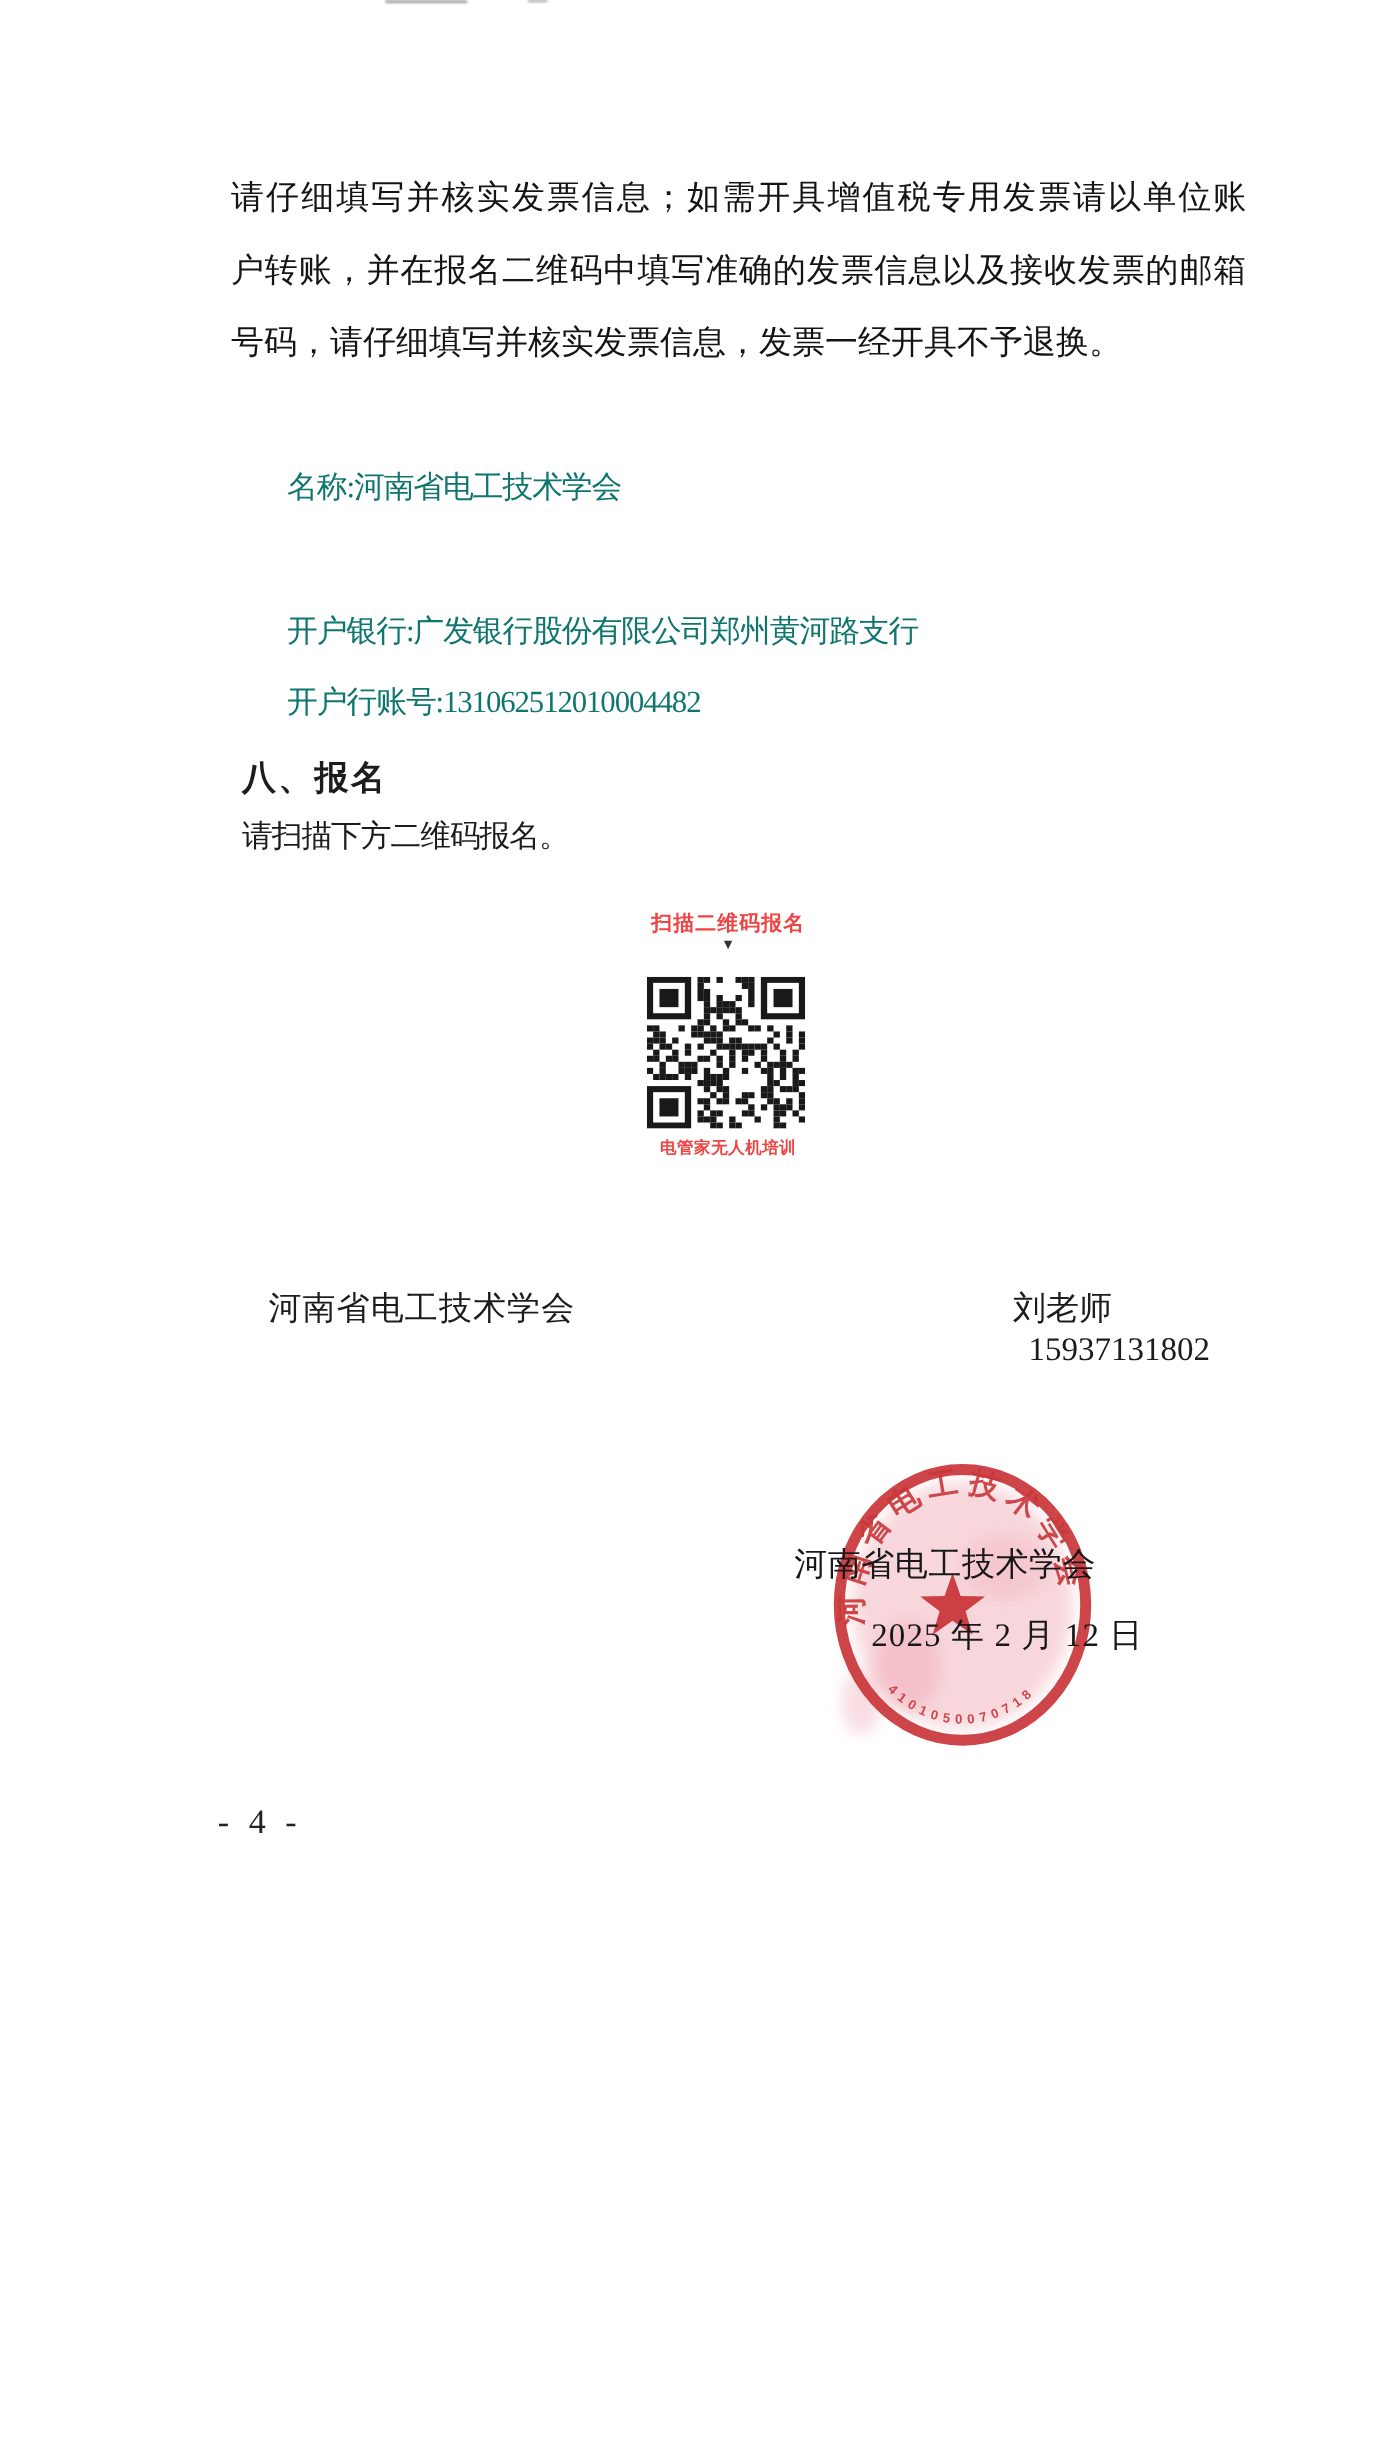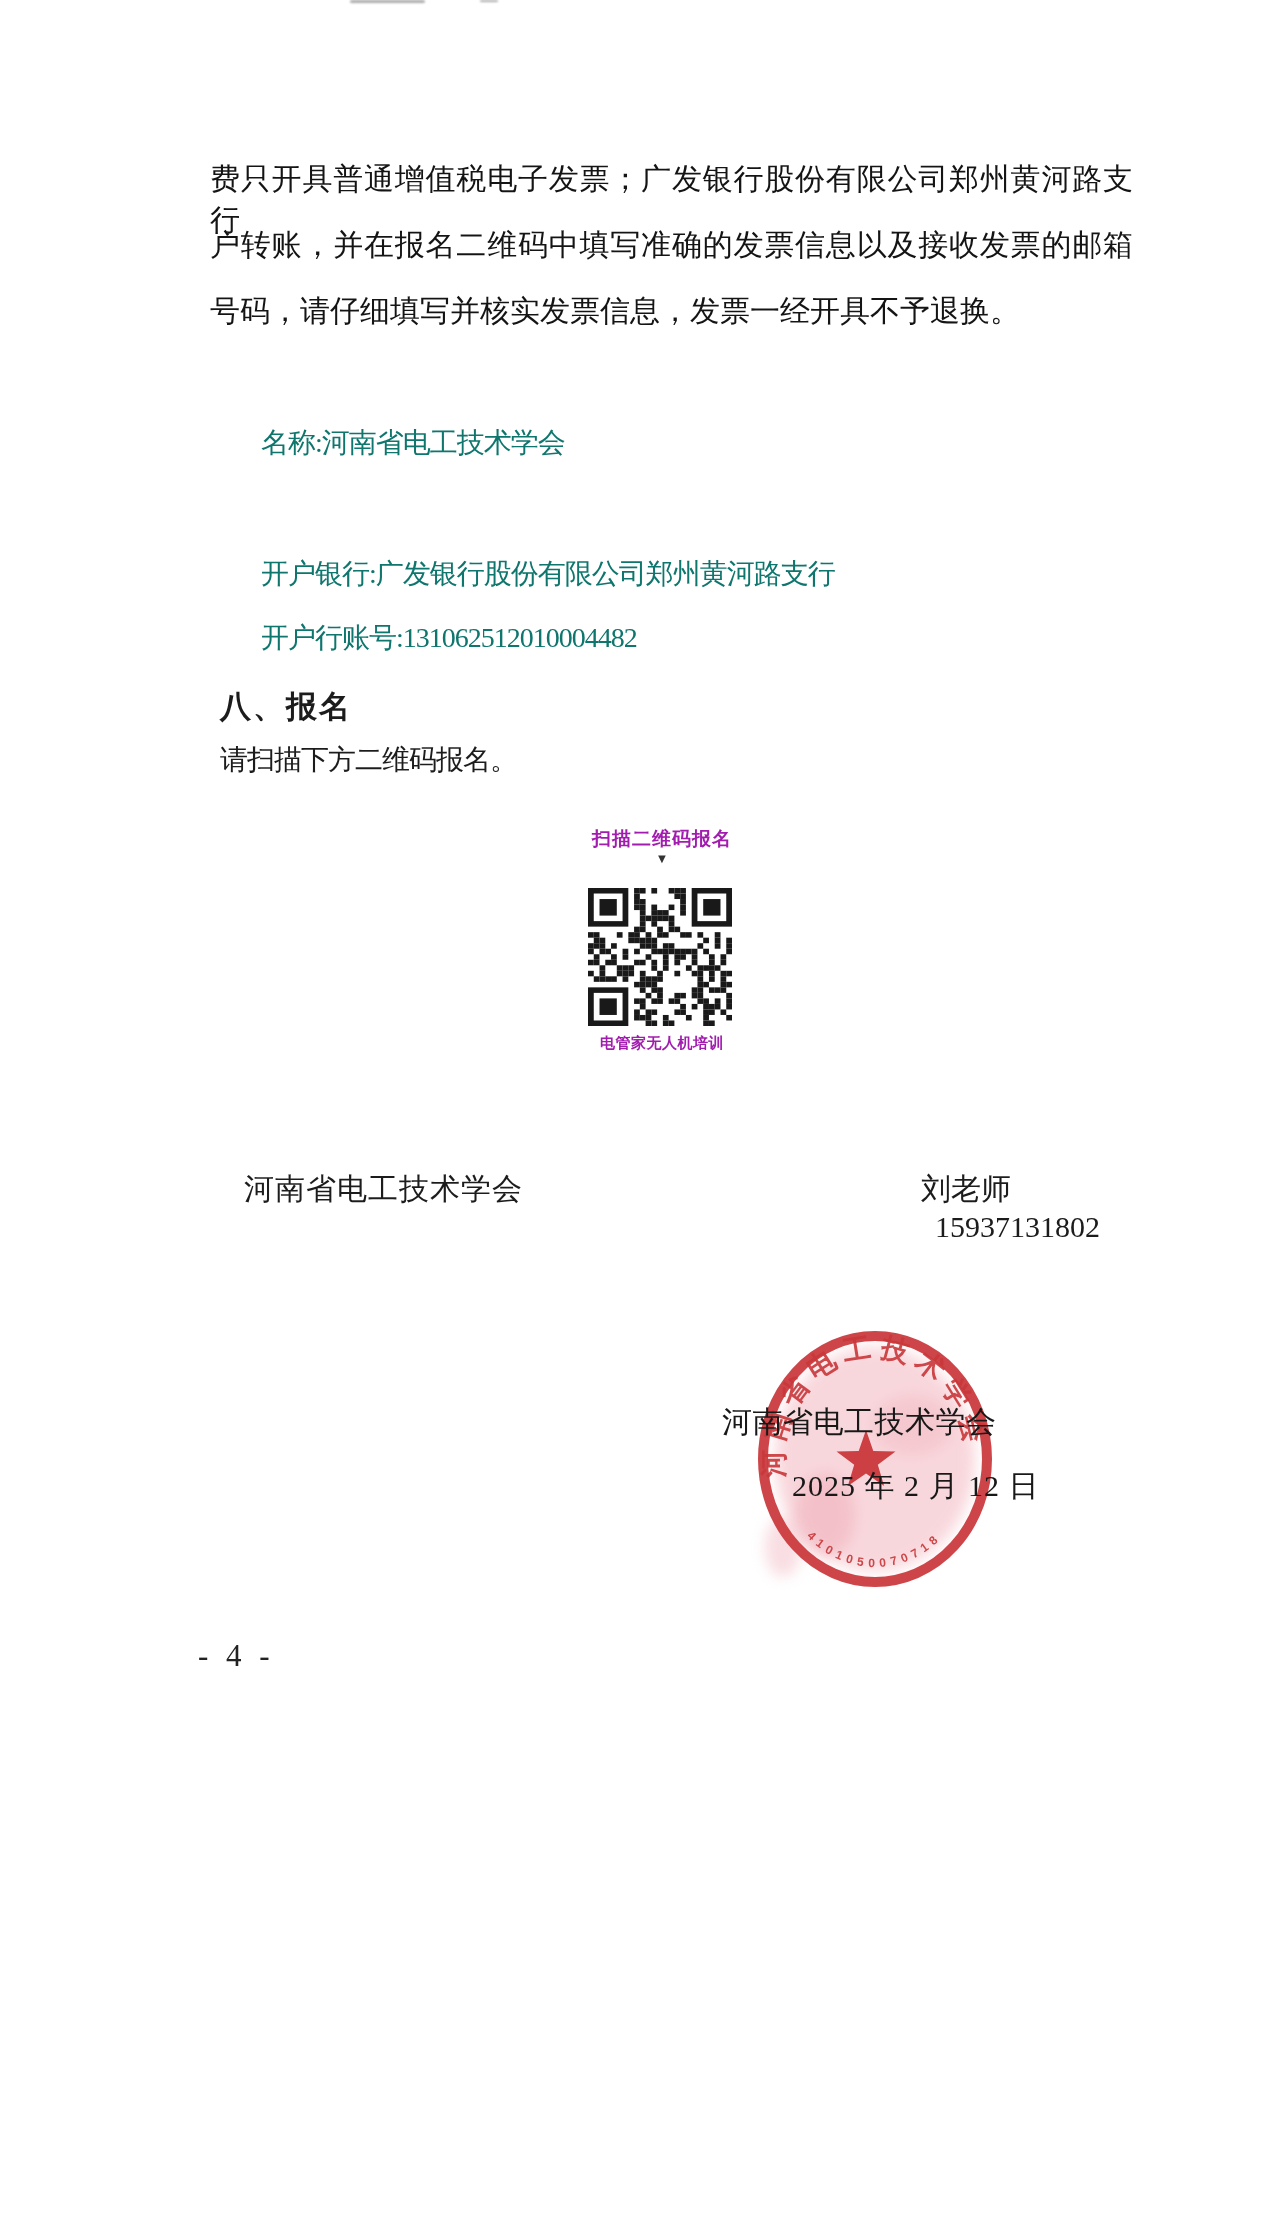--- a/index.html
+++ b/index.html
@@ -18,21 +18,21 @@
   }
   .justified { text-align:justify; text-align-last:justify; white-space:normal; }
 
   .bank-line { position:absolute; left:261px; font-size:28px; letter-spacing:-1px; color:#0f766e; }
 
   .heading  { position:absolute; left:220px; top:686px; font-size:31px; font-weight:bold; letter-spacing:2px; }
   .instr    { position:absolute; left:220px; top:741px; font-size:28px; letter-spacing:-1px; }
 
   .qr-cap {
     position:absolute; left:540px; width:244px; text-align:center;
-    font-family:"Liberation Sans", sans-serif; font-weight:bold; color:#a21caf;
+    font-family:"Liberation Sans", sans-serif; font-weight:bold; color:#ef4444;
   }
   .qr-cap.top    { top:826px; font-size:19px; letter-spacing:1px; }
   .qr-cap.arrow  { top:851px; font-size:13px; color:#333; }
   .qr-cap.bottom { top:1034px; font-size:15px; letter-spacing:0.5px; }
   .qr-box { position:absolute; left:588px; top:888px; width:144px; height:138px; }
 
   .contact-row { position:absolute; left:244px; font-size:30px; letter-spacing:1px; }
   .contact-person { position:absolute; left:677px; top:0; letter-spacing:0; }
   .contact-phone { margin-left:14px; }
 
@@ -45,21 +45,21 @@
   .page-num { position:absolute; left:198px; top:1638px; font-size:31px; letter-spacing:5px; color:#222; }
 </style>
 </head>
 <body>
 
 <div class="page">
 
   <div class="artifact" style="left:350px; top:0; width:75px; height:3px;"></div>
   <div class="artifact" style="left:480px; top:0; width:18px; height:2px;"></div>
 
-  <div class="para-line justified" style="top:159px;">费只开具普通增值税电子发票；广发银行股份有限公司郑州黄河路支行</div>
+  <div class="para-line justified" style="top:159px;">请仔细填写并核实发票信息；如需开具增值税专用发票请以单位账</div>
   <div class="para-line" style="top:291px;">号码，请仔细填写并核实发票信息，发票一经开具不予退换。</div>
   <div class="para-line justified" style="top:225px;">户转账，并在报名二维码中填写准确的发票信息以及接收发票的邮箱</div>
 
   <div class="bank-line" style="top:424px;">名称:河南省电工技术学会</div>
   <div class="bank-line" style="top:555px;">开户银行:广发银行股份有限公司郑州黄河路支行</div>
   <div class="bank-line" style="top:619px;">开户行账号:131062512010004482</div>
 
   <div class="heading">八、报名</div>
   <div class="instr">请扫描下方二维码报名。</div>
 

